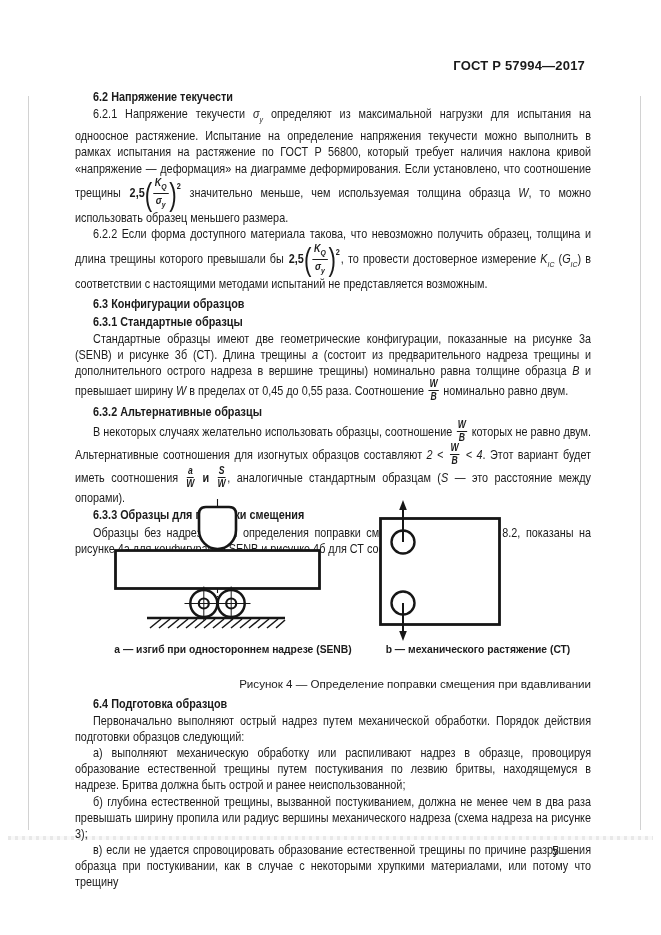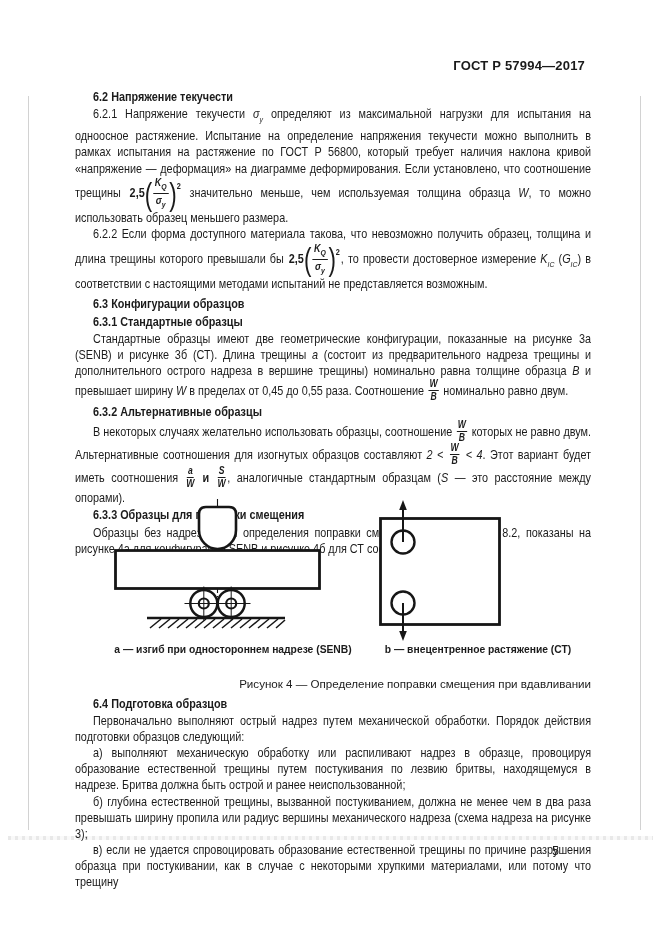--- a/index.html
+++ b/index.html
@@ -147,21 +147,21 @@
           <circle cx="308" cy="106" r="11.5" stroke-width="2.4" fill="#ffffff"></circle>
           <line x1="308" y1="12" x2="308" y2="45" stroke-width="2"></line>
           <polygon points="308,3 304.2,13 311.8,13" fill="#161616" stroke="none"></polygon>
           <line x1="308" y1="106" x2="308" y2="135" stroke-width="2"></line>
           <polygon points="308,144 304.2,134 311.8,134" fill="#161616" stroke="none"></polygon>
         </g>
       </g>
     </svg>
     <div class="figcaps">
       <div class="capA">а — изгиб при одностороннем надрезе (SENB)</div>
-      <div class="capB">b — внецентренное растяжение (СТ)</div>
+      <div class="capB">b — механического растяжение (СТ)</div>
     </div>
     <div class="figmain">Рисунок 4 — Определение поправки смещения при вдавливании</div>
   </div>
 
   <div class="flow" id="flow-bottom">
       <div class="hd sec">6.4 Подготовка образцов</div>
       <div class="para"><span>Первоначально выполняют острый надрез путем механической обработки. Порядок действия подготовки образцов следующий:</span></div>
       <div class="para"><span>а) выполняют механическую обработку или распиливают надрез в образце, провоцируя образование естественной трещины путем постукивания по лезвию бритвы, находящемуся в надрезе. Бритва должна быть острой и ранее неиспользованной;</span></div>
       <div class="para"><span>б) глубина естественной трещины, вызванной постукиванием, должна не менее чем в два раза превышать ширину пропила или радиус вершины механического надреза (схема надреза на рисунке 3);</span></div>
       <div class="para"><span>в) если не удается спровоцировать образование естественной трещины по причине разрушения образца при постукивании, как в случае с некоторыми хрупкими материалами, или потому что трещину</span></div>

